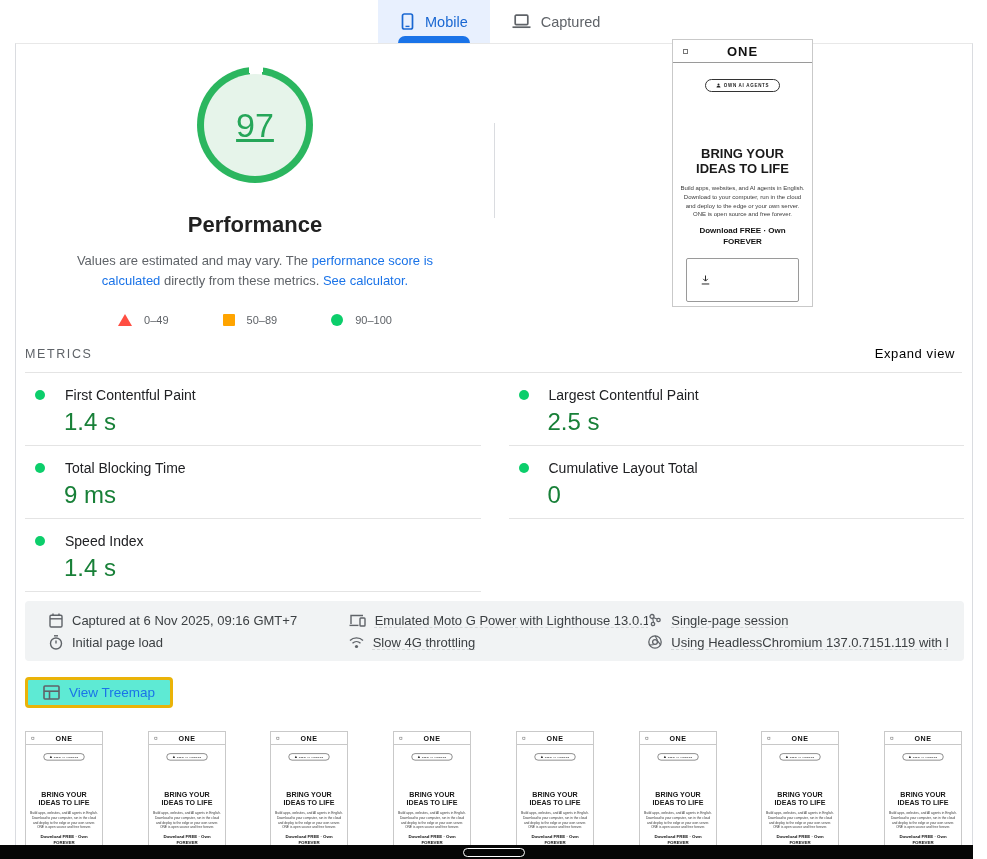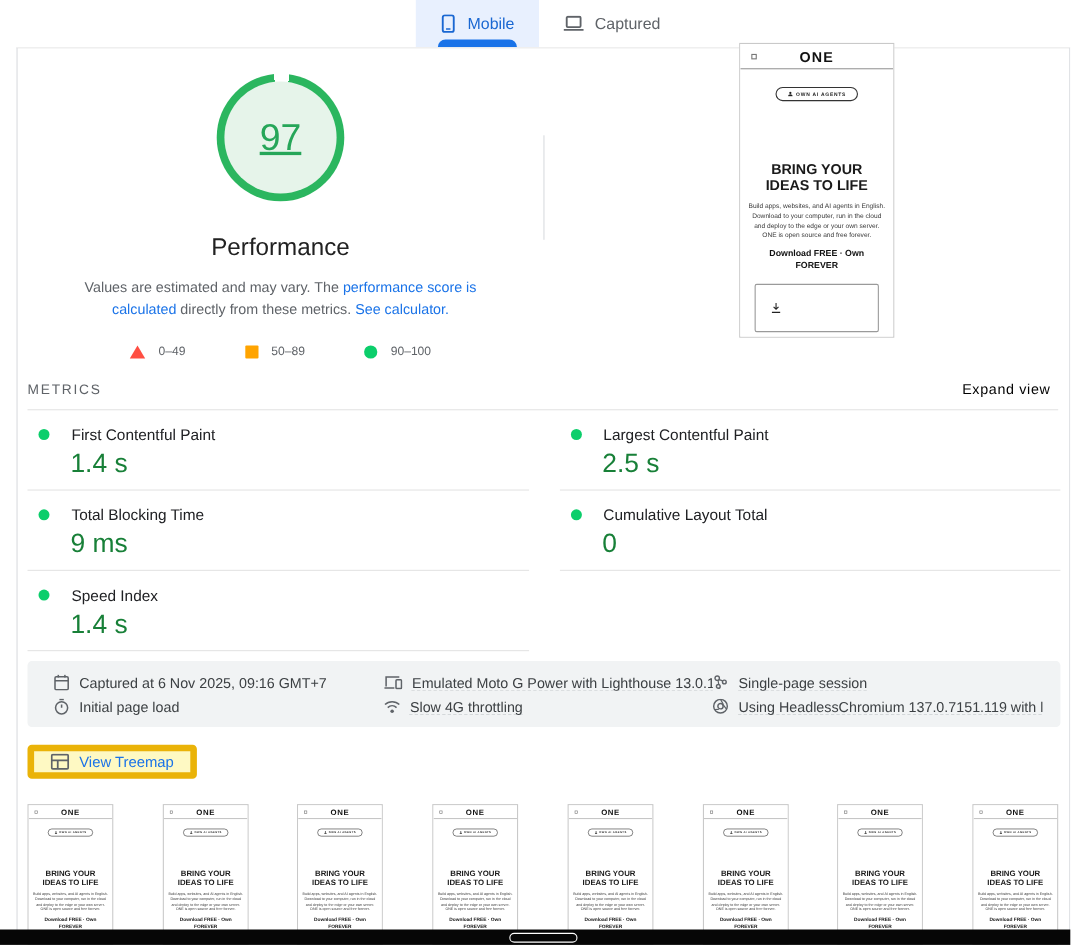--- a/index.html
+++ b/index.html
@@ -16,21 +16,21 @@
   .tab.active .indicator { position:absolute; left:20px; right:20px; bottom:0; height:7px; background:#1a73e8; border-radius:8px 8px 0 0; }
 
   
   .card { position:absolute; left:15px; top:43px; width:958px; height:816px; border-left:1px solid #dadce0; border-right:1px solid #dadce0; border-top:1px solid #e8e8e8; background:#fff; }
 
   
   .gauge-col { position:absolute; left:0; top:0; width:478px; display:flex; flex-direction:column; align-items:center; }
   .gauge { margin-top:23px; width:116px; height:116px; border-radius:50%;
            background:conic-gradient(from 354deg, transparent 0deg 14deg, #2bb65f 14deg 360deg); position:relative; }
   .gauge-inner { position:absolute; inset:7px; border-radius:50%; background:#e6f4ea; display:flex; align-items:center; justify-content:center; font-size:34px; color:#26a659;text-decoration:underline; }
-  .perf-title { margin-top:29px; font-size:22px; font-weight:400; color:#212121; }
+  .perf-title { margin-top:29px; font-size:22px; font-weight:700; color:#212121; }
   .disclaimer { margin-top:13px; width:382px; text-align:center; font-size:13px; line-height:20px; color:#5f6368; }
   .disclaimer a { color:#1a73e8; text-decoration:none; cursor:pointer; }
   .legend { margin-top:23px; display:flex; gap:54px; align-items:center; font-size:11px; color:#5f6368; }
   .legend-item { display:flex; align-items:center; gap:12px; }
   .tri { width:0; height:0; border-left:7px solid transparent; border-right:7px solid transparent; border-bottom:12px solid #ff4e42; }
   .sq { width:12px; height:12px; background:#ffa400; border-radius:1px; }
   .ci { width:12px; height:12px; background:#0cce6b; border-radius:50%; }
   .hero-divider { position:absolute; left:478px; top:79px; width:1px; height:95px; background:#dadce0; }
 
   
@@ -59,21 +59,21 @@
   .metric-label { font-size:14px; color:#202124; }
   .metric-value { margin:5px 0 0 29px; font-size:24px; color:#188038; }
 
   
   .meta-box { position:absolute; top:557px; left:9px; width:939px; height:60px; background:#f1f3f4; border-radius:4px; display:grid; grid-template-columns:1fr 1fr 1fr; grid-template-rows:1fr 1fr; padding:8px 16px 8px 24px; align-items:center; }
   .meta-item { display:flex; align-items:center; gap:9px; font-size:13px; color:#3c4043; white-space:nowrap; overflow:hidden; }
   .meta-item svg { flex:none; }
   .meta-text.u { text-decoration:underline dashed #80868b; text-underline-offset:3px; cursor:help; }
 
   
-  .treemap-btn { position:absolute; top:633px; left:9px; height:31px; display:flex; align-items:center; gap:9px; padding:8px 15px; background:#fef9c3; border:6px solid #eab308; border-radius:4px; cursor:pointer; }
+  .treemap-btn { position:absolute; top:633px; left:9px; height:31px; display:flex; align-items:center; gap:9px; padding:8px 15px; background:#5eead4; border:3px solid #eab308; border-radius:4px; cursor:pointer; }
   .treemap-btn span { font-size:13.5px; color:#1a73e8; }
 
   
   .filmstrip { position:absolute; top:687px; left:9px; right:10px; display:flex; justify-content:space-between; }
   .thumb { width:78px; height:128px; border:1px solid #c9c9c9; background:#fff; overflow:hidden; cursor:pointer; }
   .thumb .mini-page { transform:scale(0.547); transform-origin:top left; }
 
   
   .black-bar { position:absolute; left:0; top:845px; width:987px; height:14px; background:#060606; z-index:10; }
   .scroll-pill { position:absolute; left:50%; transform:translateX(-50%); top:2.5px; width:62px; height:9px; border:1.5px solid #fff; border-radius:6px; cursor:grab; }

